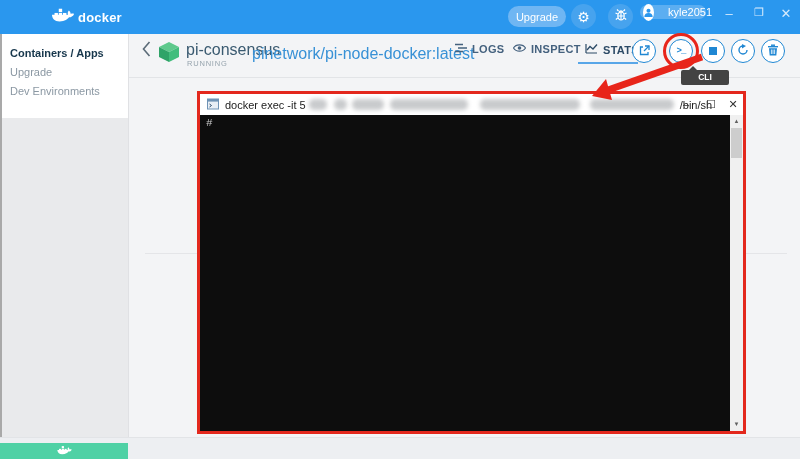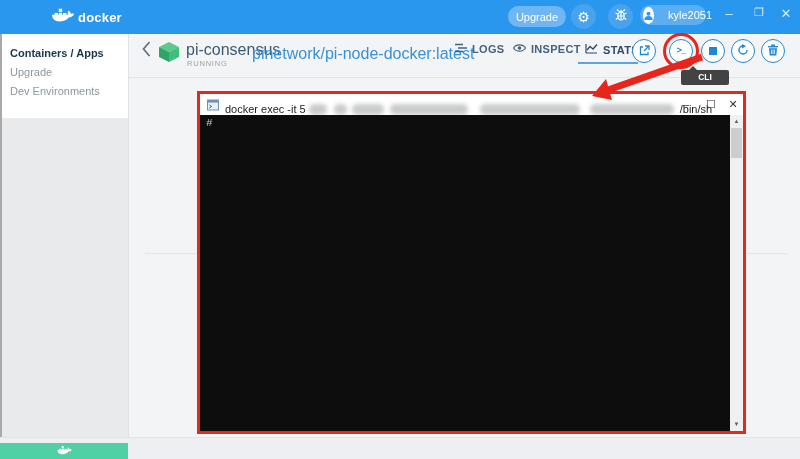--- a/index.html
+++ b/index.html
@@ -10,21 +10,21 @@
   
   .header { left:0; top:0; width:800px; height:34px; background:#2a97ee; }
   .logo-wrap { left:52px; top:7px; height:20px; display:flex; align-items:center; gap:4px; }
   .logo-text { color:#ffffff; font-size:13px; font-weight:bold; letter-spacing:.2px; }
   .upgrade-btn { left:508px; top:6px; width:58px; height:21px; background:#6fb6f3; border:none;
     border-radius:11px; color:#ffffff; font-size:11px; font-family:inherit; }
   .hdr-circle { top:4px; width:25px; height:25px; border-radius:50%; background:#playing; background:#47a3ee;
     display:flex; align-items:center; justify-content:center; color:#fff; }
   .gear-circle { left:571px; }
   .bug-circle  { left:608px; }
-  .user-pill { left:640px; top:5px; width:66px; height:20px; background:#5caef1; border-radius:12px;
+  .user-pill { left:640px; top:5px; width:66px; height:14px; background:#5caef1; border-radius:12px;
     display:flex; align-items:center; gap:14px; padding-left:3px; }
   .user-avatar { width:17px; height:17px; border-radius:50%; background:#ffffff;
     display:flex; align-items:center; justify-content:center; }
   .user-name { color:#ffffff; font-size:11px; }
   .win-ctrl { top:6px; color:#d6eafc; font-size:13px; width:18px; text-align:center; cursor:default; }
 
   
   .sidebar { left:0; top:34px; width:128px; height:409px; background:#e9eaec; border-left:2px solid #a9a9a9; }
   .sidebar-top { left:0; top:34px; width:128px; height:84px; background:#ffffff; border-left:2px solid #a9a9a9; }
   .sidebar-sep { left:128px; top:34px; width:1px; height:409px; background:#e0e1e4; }
@@ -54,21 +54,21 @@
     color:#1f87d3; cursor:pointer; padding:0; }
   .cli-glyph { font-size:9px; font-weight:bold; font-family:"Liberation Mono", monospace; letter-spacing:-1px; }
   .stop-glyph { width:8px; height:8px; background:#1f87d3; }
 
   
   .content-divider { left:145px; top:253px; width:642px; height:1px; background:#e4e5e8; }
 
   
   .term-outline { left:197px; top:91px; width:549px; height:343px; border:3px solid #e3281d; background:#ffffff; }
   .term-titlebar { left:200px; top:94px; width:543px; height:21px; background:#ffffff;
-    display:flex; align-items:flex-end; }
+    display:flex; align-items:center; }
   .term-icon { margin-left:7px; margin-right:6px; }
   .term-title { font-size:11px; color:#1c1c1c; white-space:nowrap; }
   .blur-blob { height:11px; background:#c9cbcd; border-radius:5px; filter:blur(2px); display:inline-block; }
   .term-ctrl { position:absolute; top:0px; height:21px; width:22px; text-align:center; line-height:21px;
     color:#333; font-size:11px; cursor:pointer; }
   .term-body { left:200px; top:115px; width:530px; height:316px; background:#0d0d0d; }
   .term-prompt { left:206px; top:117px; font-family:"Liberation Mono", monospace; font-size:11px; color:#cccccc; }
   .term-scrollbar { left:730px; top:115px; width:13px; height:316px; background:#f0f0f0; }
   .scroll-arrow { left:0; width:13px; height:13px; font-size:6px; color:#606060; text-align:center;
     line-height:13px; cursor:pointer; }

